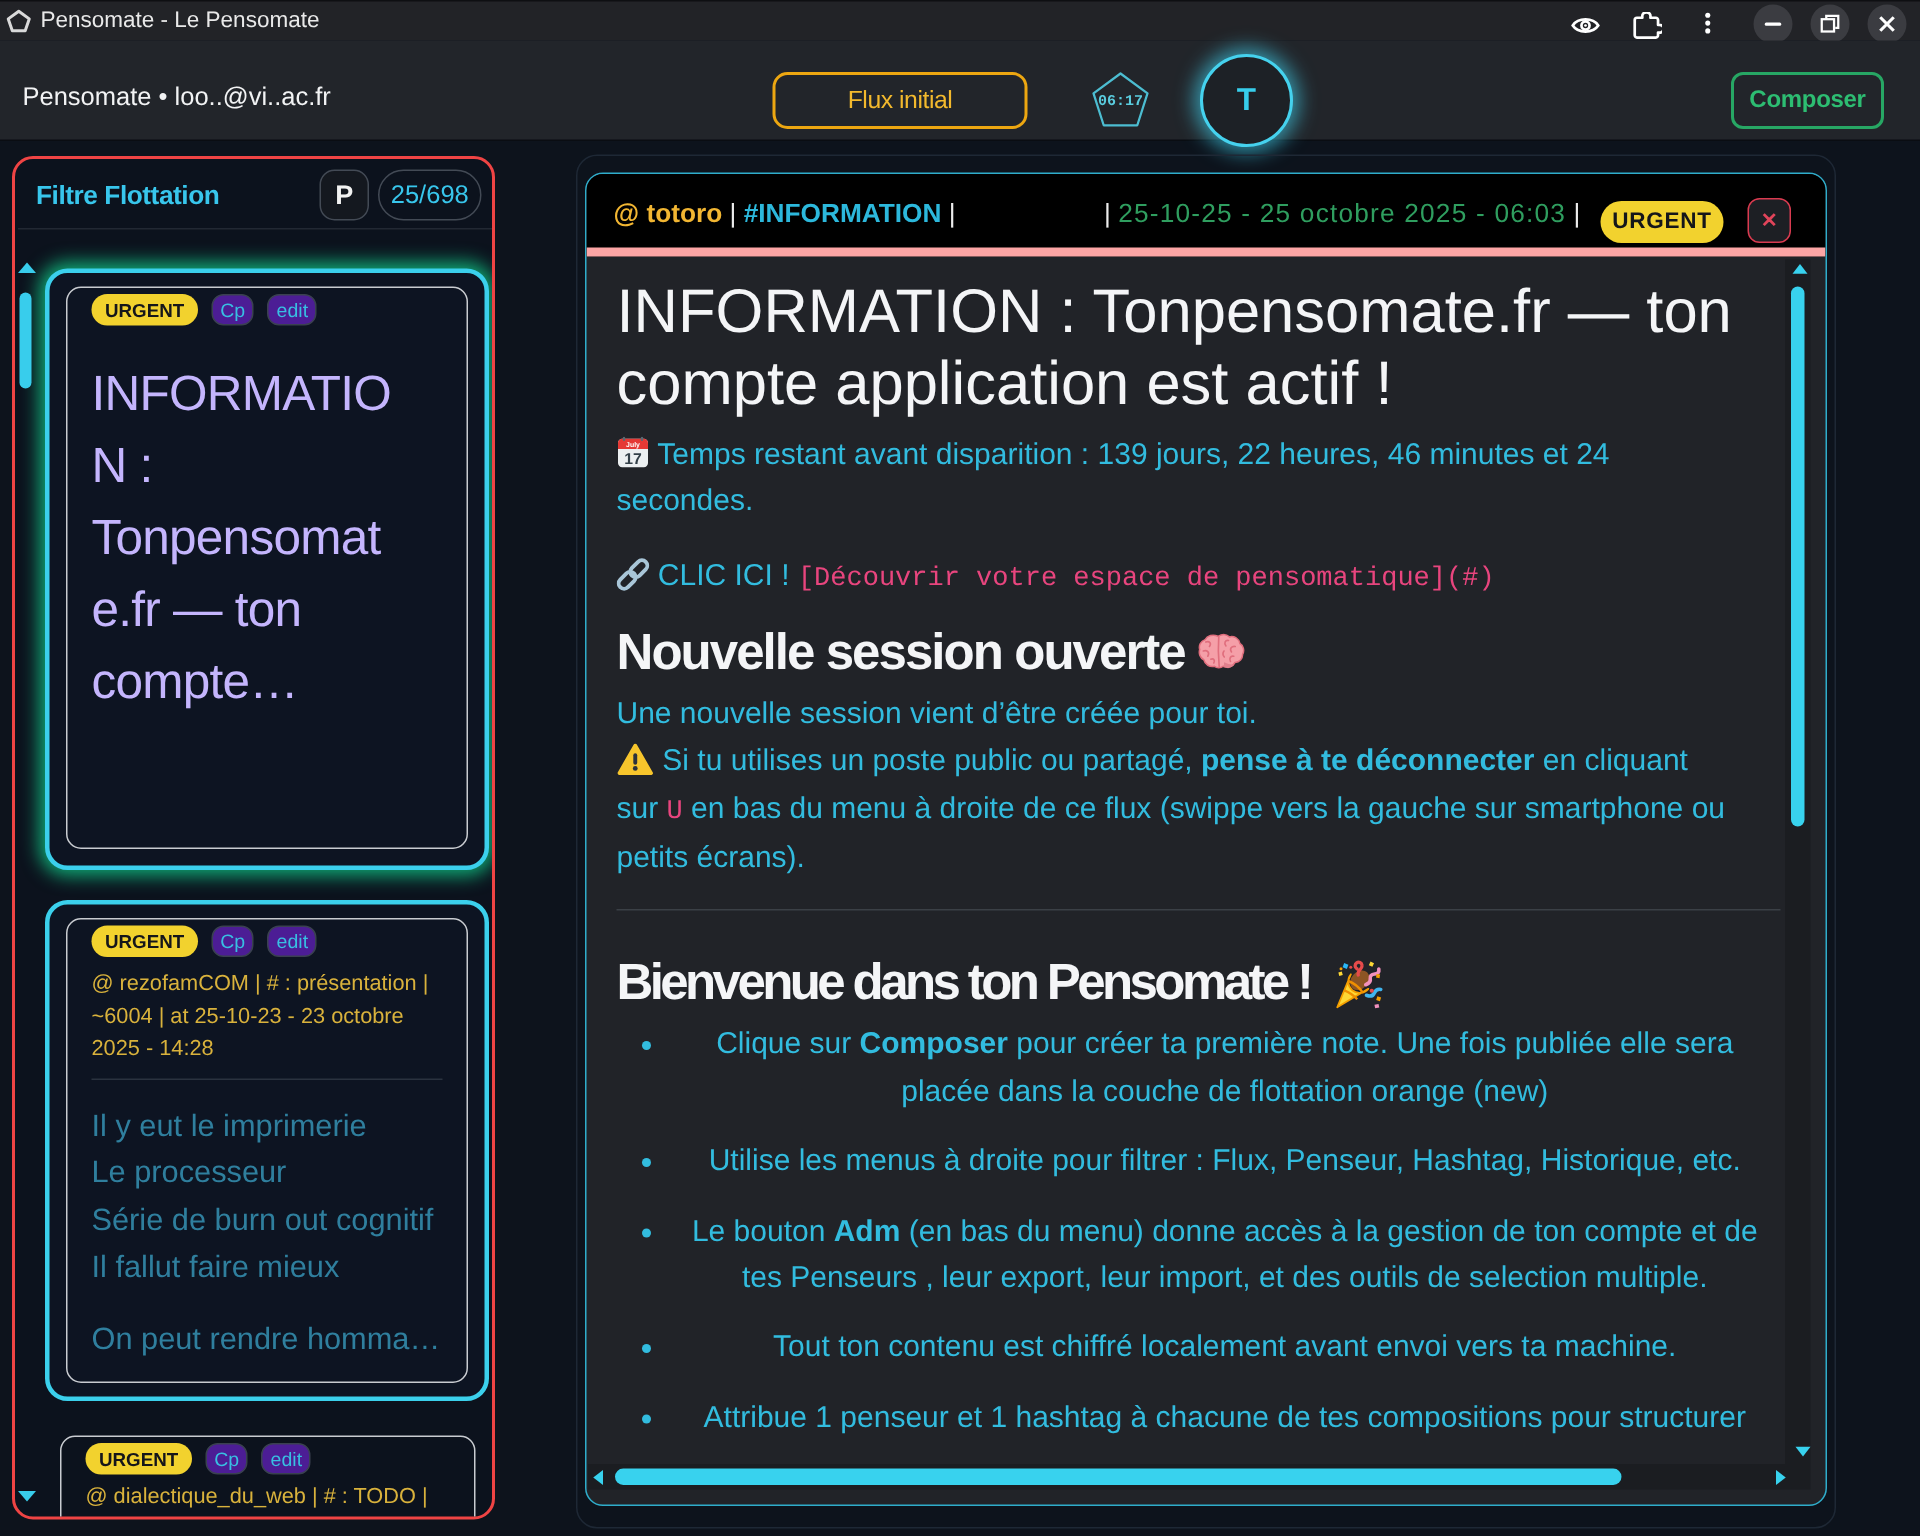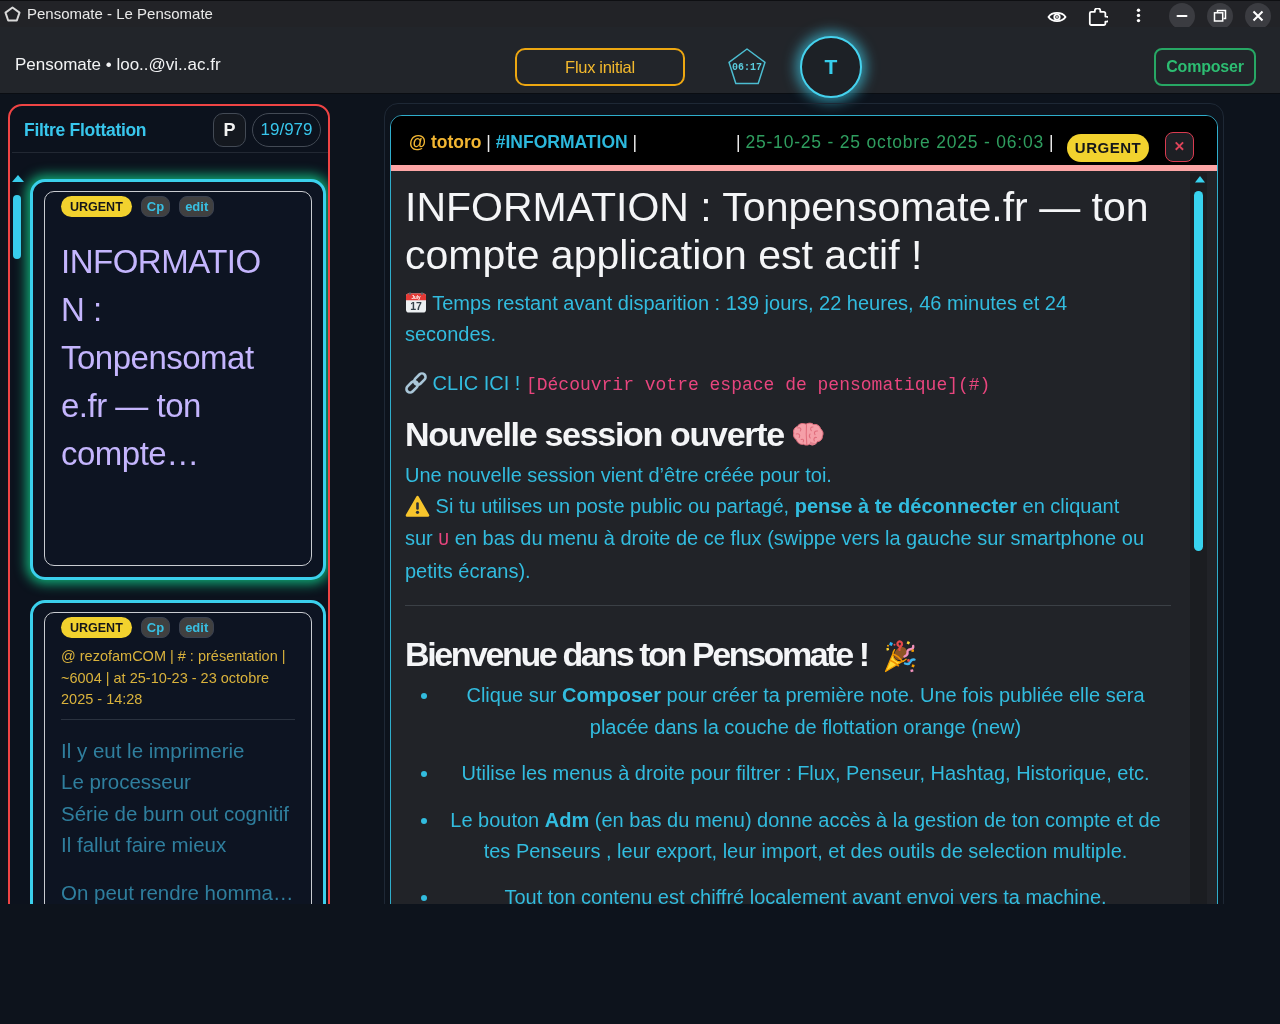--- a/index.html
+++ b/index.html
@@ -1,19 +1,19 @@
 <!DOCTYPE html>
 <html lang="fr"><head>
 <meta charset="utf-8">
 <title>Pensomate</title>
 <style>
 * { margin:0; padding:0; box-sizing:border-box; }
 html,body { width:1280px; height:1024px; overflow:hidden; background:#0d131c;
   font-family:"Liberation Sans", sans-serif; }
-#root { position:relative; width:1280px; height:904px; overflow:hidden; }
+#root { position:relative; width:1280px; height:1024px; overflow:hidden; }
 
 
 .titlebar { position:absolute; left:0; top:0; width:1280px; height:27px;
   background:#222327; border-top:1px solid #0e0f12; }
 .titlebar .ttext { position:absolute; left:27px; top:4px; font-size:15px; color:#e9e9e9; }
 .wbtn { position:absolute; top:2px; width:26px; height:26px; border-radius:50%;
   background:#3b3c41; color:#fff; }
 
 
 .appheader { position:absolute; left:0; top:27px; width:1280px; height:67px; background:#22252a; border-bottom:1px solid #0a0d12; }
@@ -42,38 +42,38 @@
 .sb-sep { position:absolute; left:2px; top:46px; width:318px; height:1px; background:#222833; }
 
 .card-outer { position:absolute; left:20px; width:296px; border:3px solid #3bd0ec;
   border-radius:15px; background:#0d1422; }
 .glow { box-shadow:0 0 12px 4px rgba(16,195,132,.85); }
 .card-inner { margin:9px 11px; border:1px solid #c9ccd1; border-radius:10px; padding:4px 16px 10px 16px; }
 .badges { display:flex; gap:9px; align-items:center; }
 .urgent { background:#f2d22e; color:#15161a; font-weight:bold; font-size:12.5px;
   padding:4px 9px 3px 9px; border-radius:12px; }
 .chip { border:1px solid #3a4150; border-radius:8px; color:#38bfe2; font-size:13px;
-  padding:2px 5px; background:#404040;font-weight:bold; }
+  padding:2px 5px; background:#4c1d95; }
 .meta { margin-top:4px; color:#d9b23c; font-size:14.5px; line-height:21.5px; white-space:nowrap; }
 .cardtitle { margin-top:21px; color:#c4b5fd; font-size:33px; line-height:48px; letter-spacing:-.5px; }
 .cardbody { margin-top:13px; color:#2f7f9e; font-size:20.5px; line-height:31.5px; white-space:nowrap; }
 .tri { position:absolute; }
 
 
 .mainpanel { position:absolute; left:390px; top:115px; width:828px; height:889px;
   background:#212328; border:1.5px solid #2fadcb; border-radius:12px; overflow:hidden; }
 .mp-header { position:absolute; left:0; top:0; width:100%; height:55px; background:#000000;
   border-bottom:6px solid #fca5a5; font-size:17.5px; }
 .mp-header .row { position:absolute; left:18px; top:16px; white-space:nowrap; }
 .mp-close { position:absolute; left:774px; top:16px; width:29px; height:30px;
   border:1.5px solid #d93b50; border-radius:8px; color:#e0445a; text-align:center;
   line-height:27px; font-size:13.5px; font-weight:bold; background:#1d1f24; }
 .mp-urgent { position:absolute; left:676px; top:18px; width:82px; height:28px; background:#f2d22e;
   border-radius:14px; color:#15161a; font-weight:bold; font-size:15px; text-align:center; line-height:28px; letter-spacing:.5px;}
-.mp-content { position:absolute; left:0; top:56px; width:810px; height:832px; padding:11px 30px 0 14px; }
+.mp-content { position:absolute; left:16px; top:56px; width:810px; height:832px; padding:11px 30px 0 4px; }
 .h1 { color:#f4f5f7; font-size:41px; line-height:48px; font-weight:normal; }
 .cy { color:#32bcdf; font-size:20px; line-height:31.4px; }
 .h2 { color:#f4f5f7; font-size:34px; font-weight:bold; letter-spacing:-1.3px; }
 .h3 { color:#f4f5f7; font-size:31px; font-weight:bold; letter-spacing:-1.2px; }
 .mono-pink { font-family:"Liberation Mono", monospace; color:#e8457e; font-size:18px; }
 .hr { border:0; border-top:1px solid #3b4046; margin:0; }
 ul.mainlist { margin:0; padding-left:35px; }
 ul.mainlist li { margin-bottom:15px; }
 
 
@@ -129,21 +129,21 @@
     </svg>
     <div class="avatar">T</div>
     <div class="composerbtn">Composer</div>
   </div>
 
   <div style="position:absolute; left:384px; top:103px; width:840px; height:916px; border:1px solid #1e2835; border-radius:14px;"></div>
 
   <div class="sidebar">
     <div class="sb-title">Filtre Flottation</div>
     <div class="sb-p">P</div>
-    <div class="sb-count">19/979</div>
+    <div class="sb-count">25/698</div>
     <div class="sb-sep"></div>
 
     <div class="card-outer glow" style="top:73px; height:401px;">
       <div class="card-inner" style="height:375px;">
         <div class="badges">
             <span class="urgent">URGENT</span>
             <span class="chip">Cp</span>
             <span class="chip">edit</span>
           </div>
         <div class="cardtitle">INFORMATIO<br>N :<br>Tonpensomat<br>e.fr — ton<br>compte…</div>

